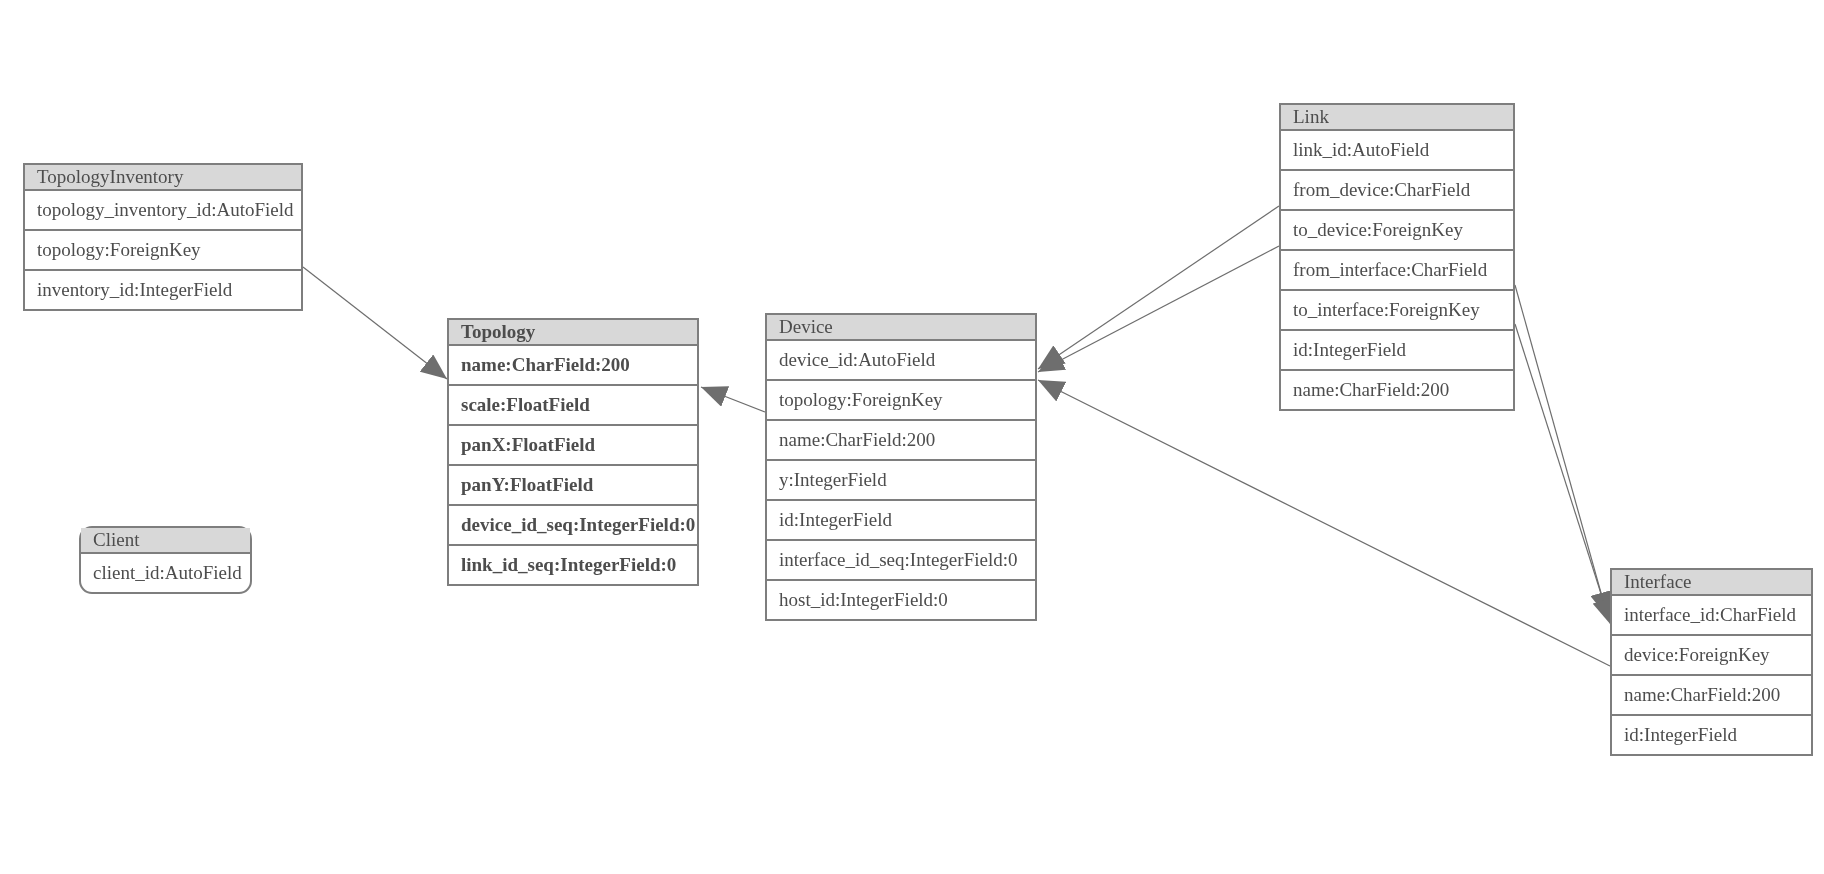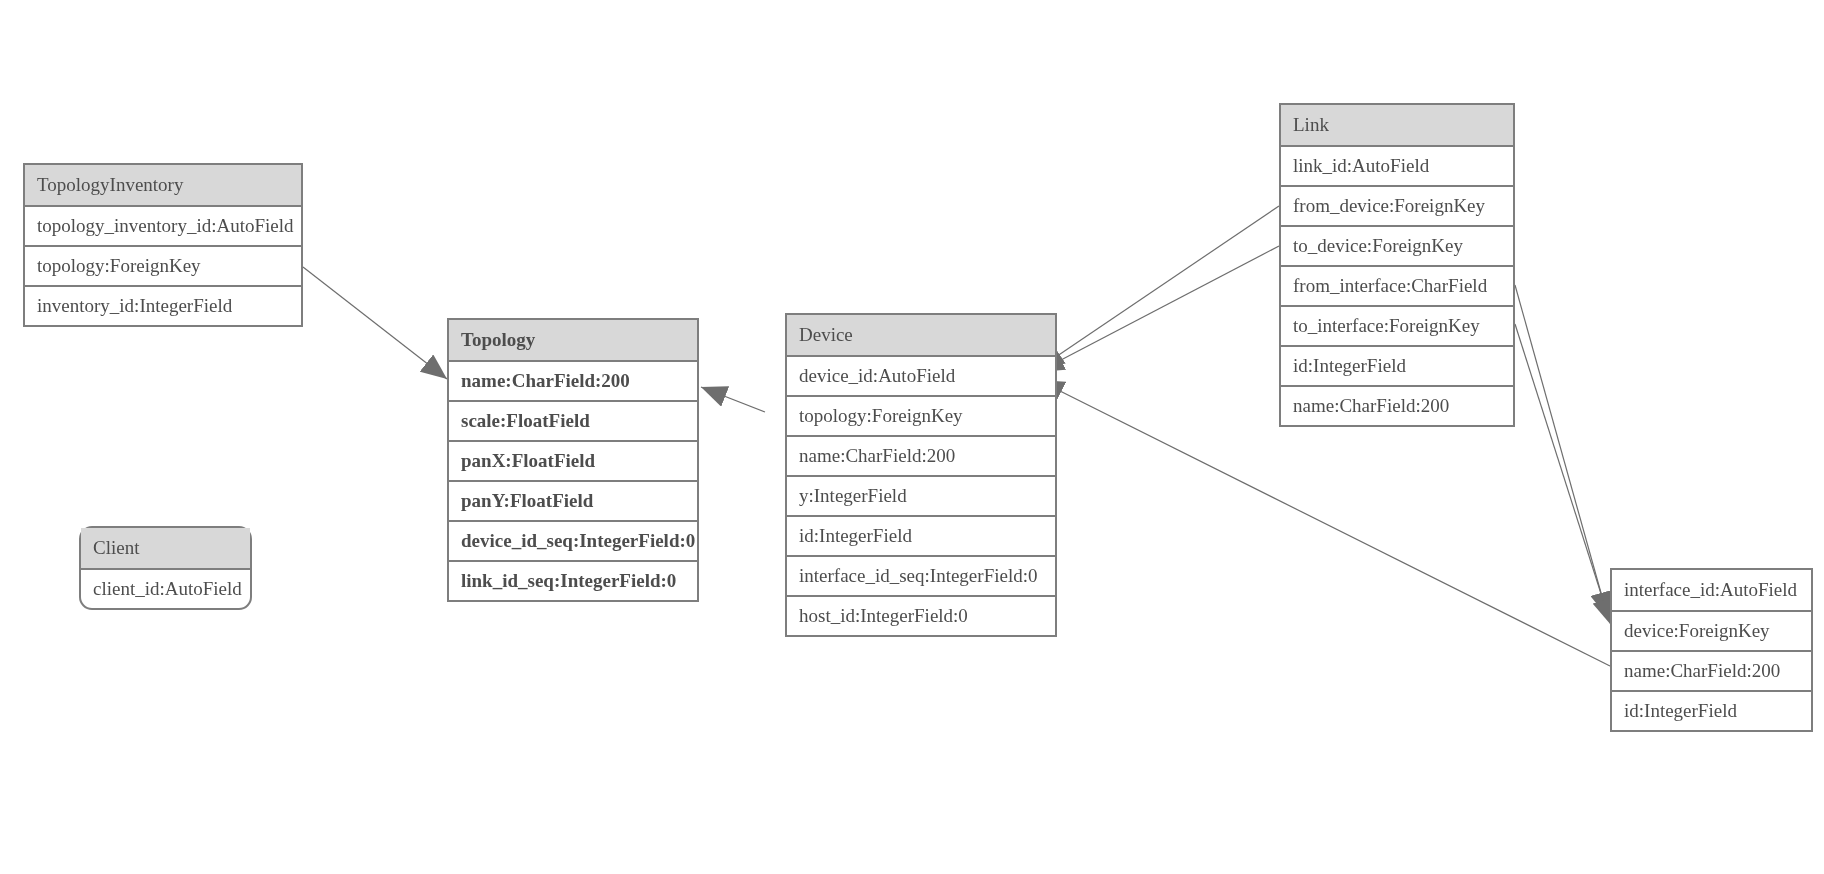--- a/index.html
+++ b/index.html
@@ -19,34 +19,34 @@
     pointer-events: none;
   }
   .entity {
     position: absolute;
     border: 2px solid #7e7e7e;
     background: #ffffff;
     color: #4d4d4d;
     font-size: 19px;
   }
   .row {
-    height: 40px;
+    height: 24px;
     display: flex;
     align-items: center;
     padding: 0 12px;
     white-space: nowrap;
     overflow: hidden;
   }
   .row + .row { border-top: 2px solid #7e7e7e; height: 40px; }
   .ent-header { background: #d8d8d8; }
   
   .e-topologyinventory { left: 23px;   top: 163px; width: 280px; }
   .e-topology          { left: 447px;  top: 318px; width: 252px; font-weight: bold; }
   .e-client            { left: 79px;   top: 526px; width: 173px; border-radius: 13px; }
-  .e-device            { left: 785px;  top: 313px; width: 272px; }
+  .e-device            { left: 765px;  top: 313px; width: 272px; }
   .e-link              { left: 1279px; top: 103px; width: 236px; }
   .e-interface         { left: 1610px; top: 568px; width: 203px; }
 </style>
 </head>
 <body>
 
 <div class="canvas">
 
   <svg class="wires" viewBox="0 0 1824 874" xmlns="http://www.w3.org/2000/svg">
     <defs>
@@ -93,28 +93,29 @@
       <div class="row">name:CharField:200</div>
       <div class="row">y:IntegerField</div>
       <div class="row">id:IntegerField</div>
       <div class="row">interface_id_seq:IntegerField:0</div>
       <div class="row">host_id:IntegerField:0</div>
     </div>
 
   <div class="entity e-link">
     <div class="row ent-header">Link</div>
   <div class="row">link_id:AutoField</div>
-      <div class="row">from_device:ForeignKey</div>
+      <div class="row">from_device:CharField</div>
       <div class="row">to_device:ForeignKey</div>
       <div class="row">from_interface:CharField</div>
       <div class="row">to_interface:ForeignKey</div>
       <div class="row">id:IntegerField</div>
       <div class="row">name:CharField:200</div>
     </div>
 
   <div class="entity e-interface">
-  <div class="row">interface_id:AutoField</div>
+    <div class="row ent-header">Interface</div>
+  <div class="row">interface_id:CharField</div>
       <div class="row">device:ForeignKey</div>
       <div class="row">name:CharField:200</div>
       <div class="row">id:IntegerField</div>
     </div>
 
 </div>
 
 </body></html>

